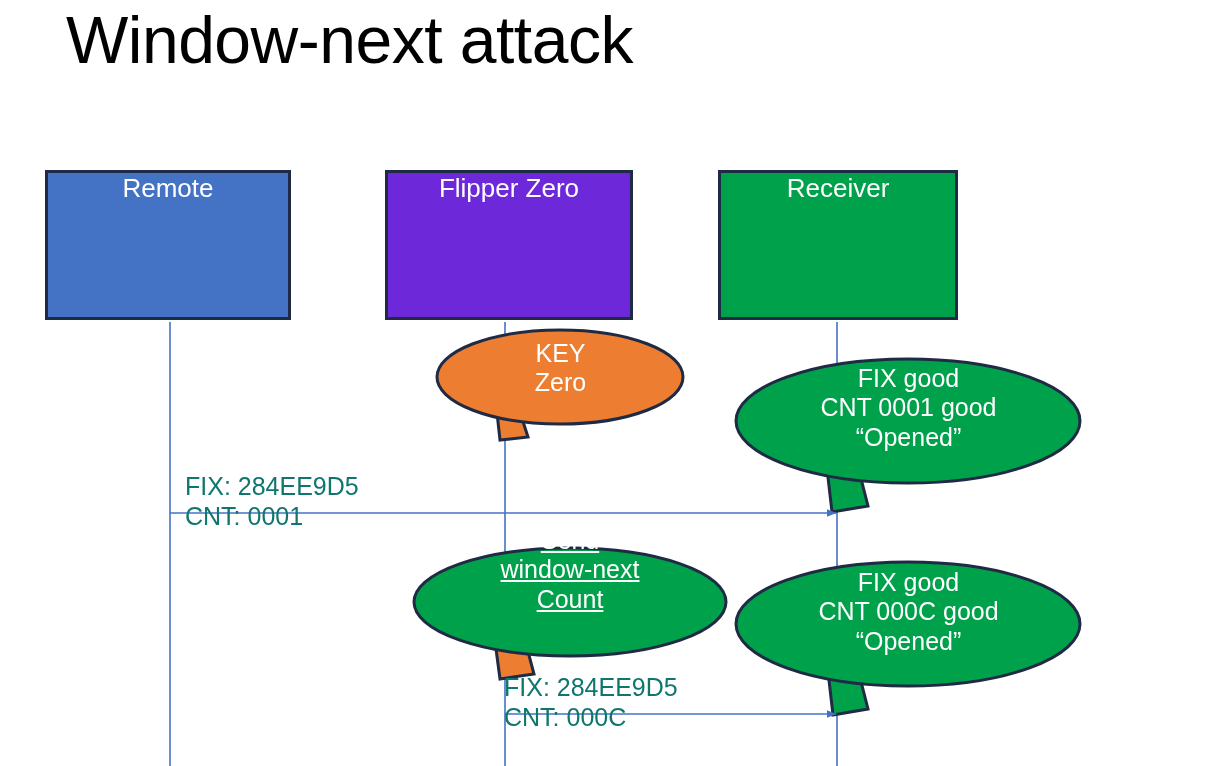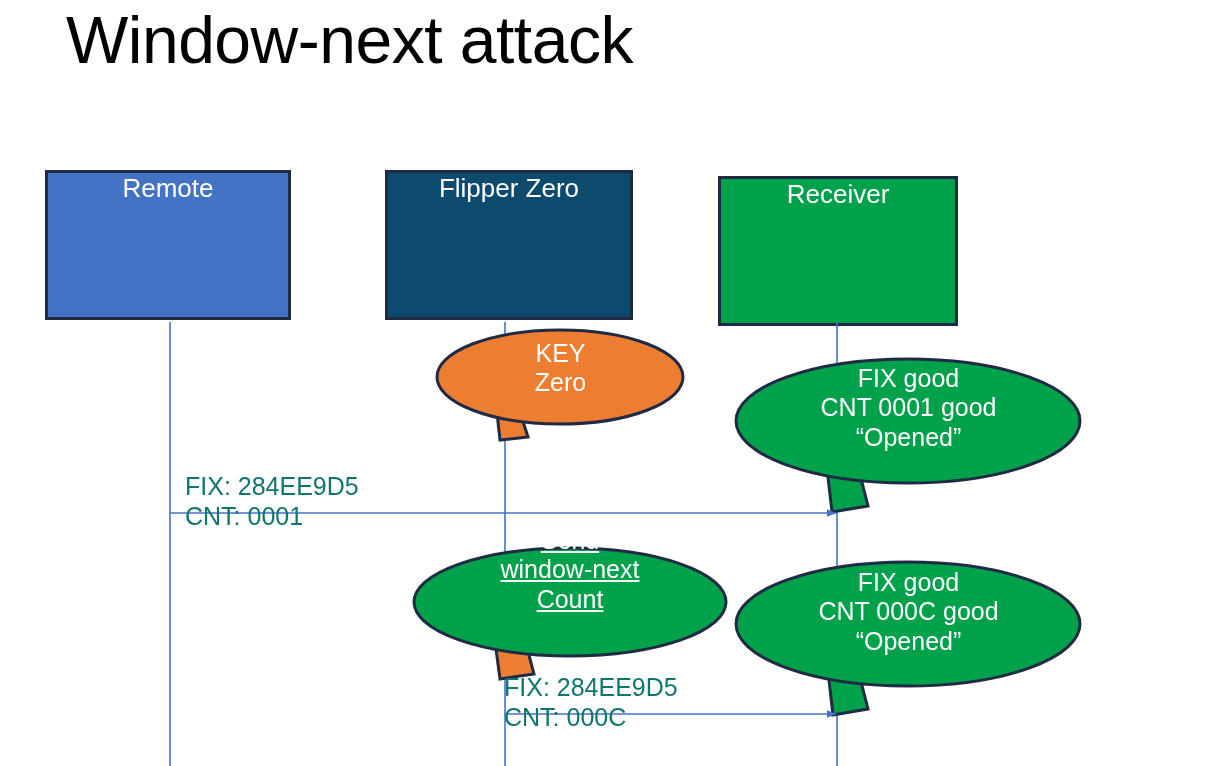--- a/index.html
+++ b/index.html
@@ -36,22 +36,22 @@
     position: absolute;
     box-sizing: border-box;
     border: 3px solid #1F2A44;
     display: flex;
     justify-content: center;
     color: #ffffff;
     font-size: 26px;
     font-weight: 400;
   }
   #box-remote   { left: 45px;  top: 170px; width: 246px; height: 150px; background: #4472C4; }
-  #box-flipper  { left: 385px; top: 170px; width: 248px; height: 150px; background: #0c4a6e; }
-  #box-receiver { left: 718px; top: 176px; width: 240px; height: 150px; background: #00A14B; }
+  #box-flipper  { left: 385px; top: 170px; width: 248px; height: 150px; background: #6d28d9; }
+  #box-receiver { left: 718px; top: 170px; width: 240px; height: 150px; background: #00A14B; }
 
   svg.overlay {
     position: absolute;
     left: 0;
     top: 0;
     width: 1221px;
     height: 766px;
     overflow: visible;
     pointer-events: none;
   }

